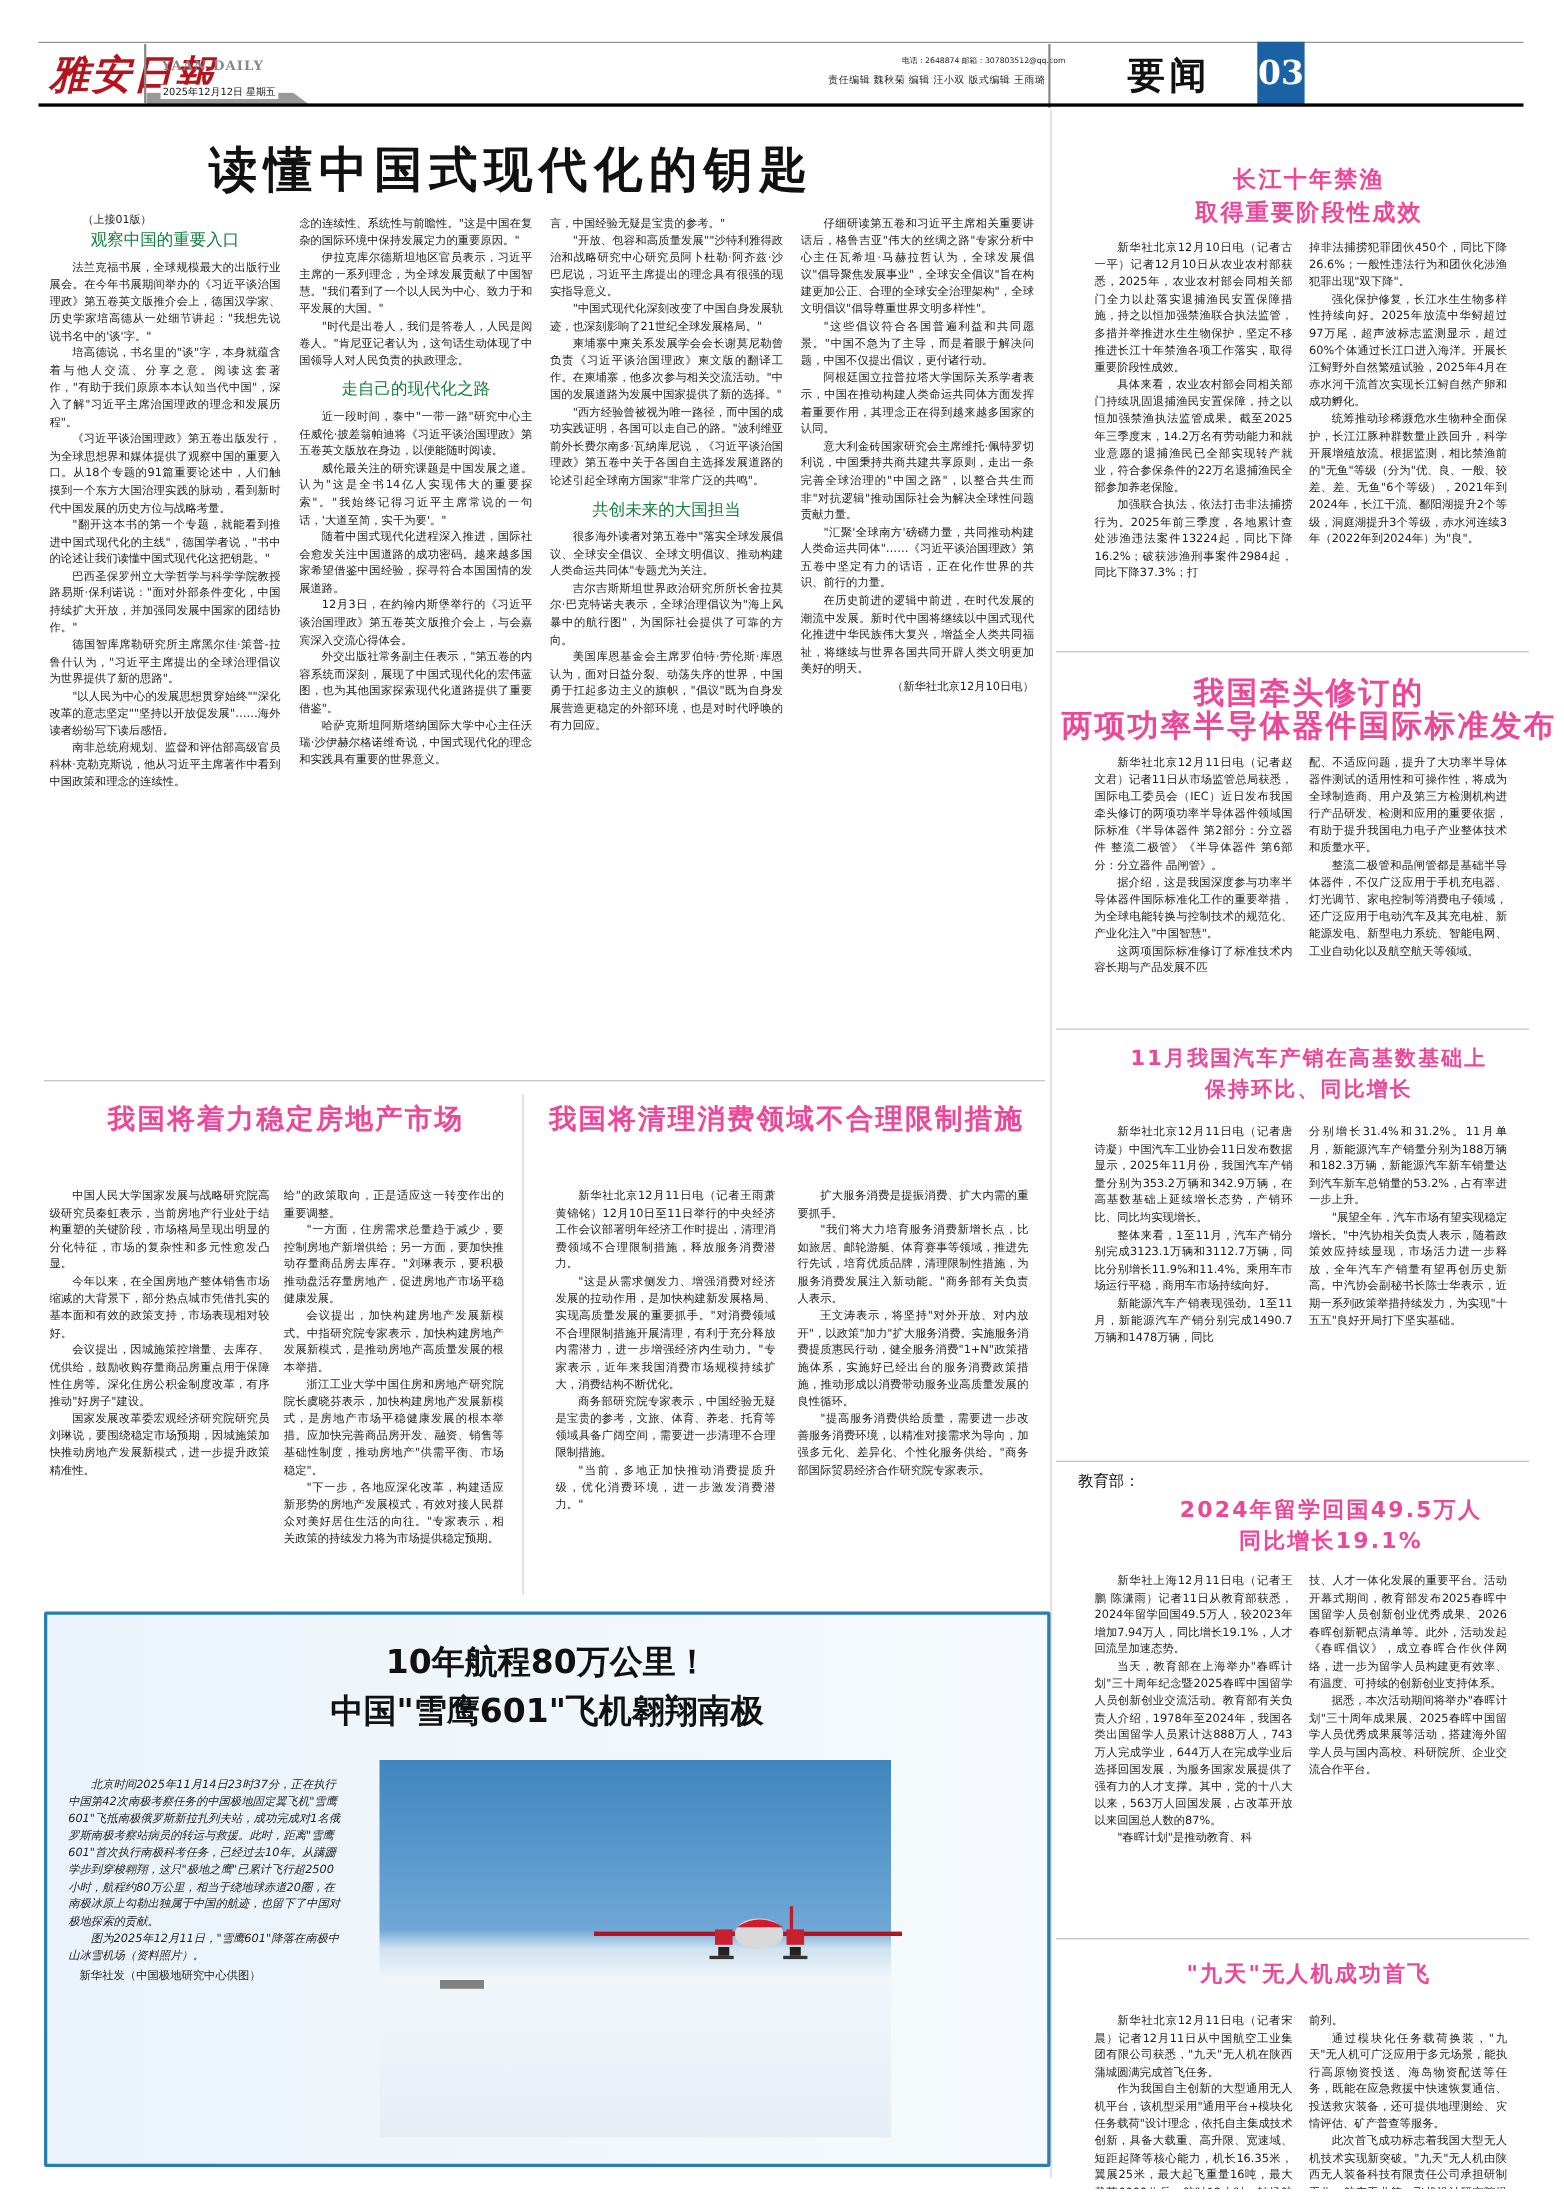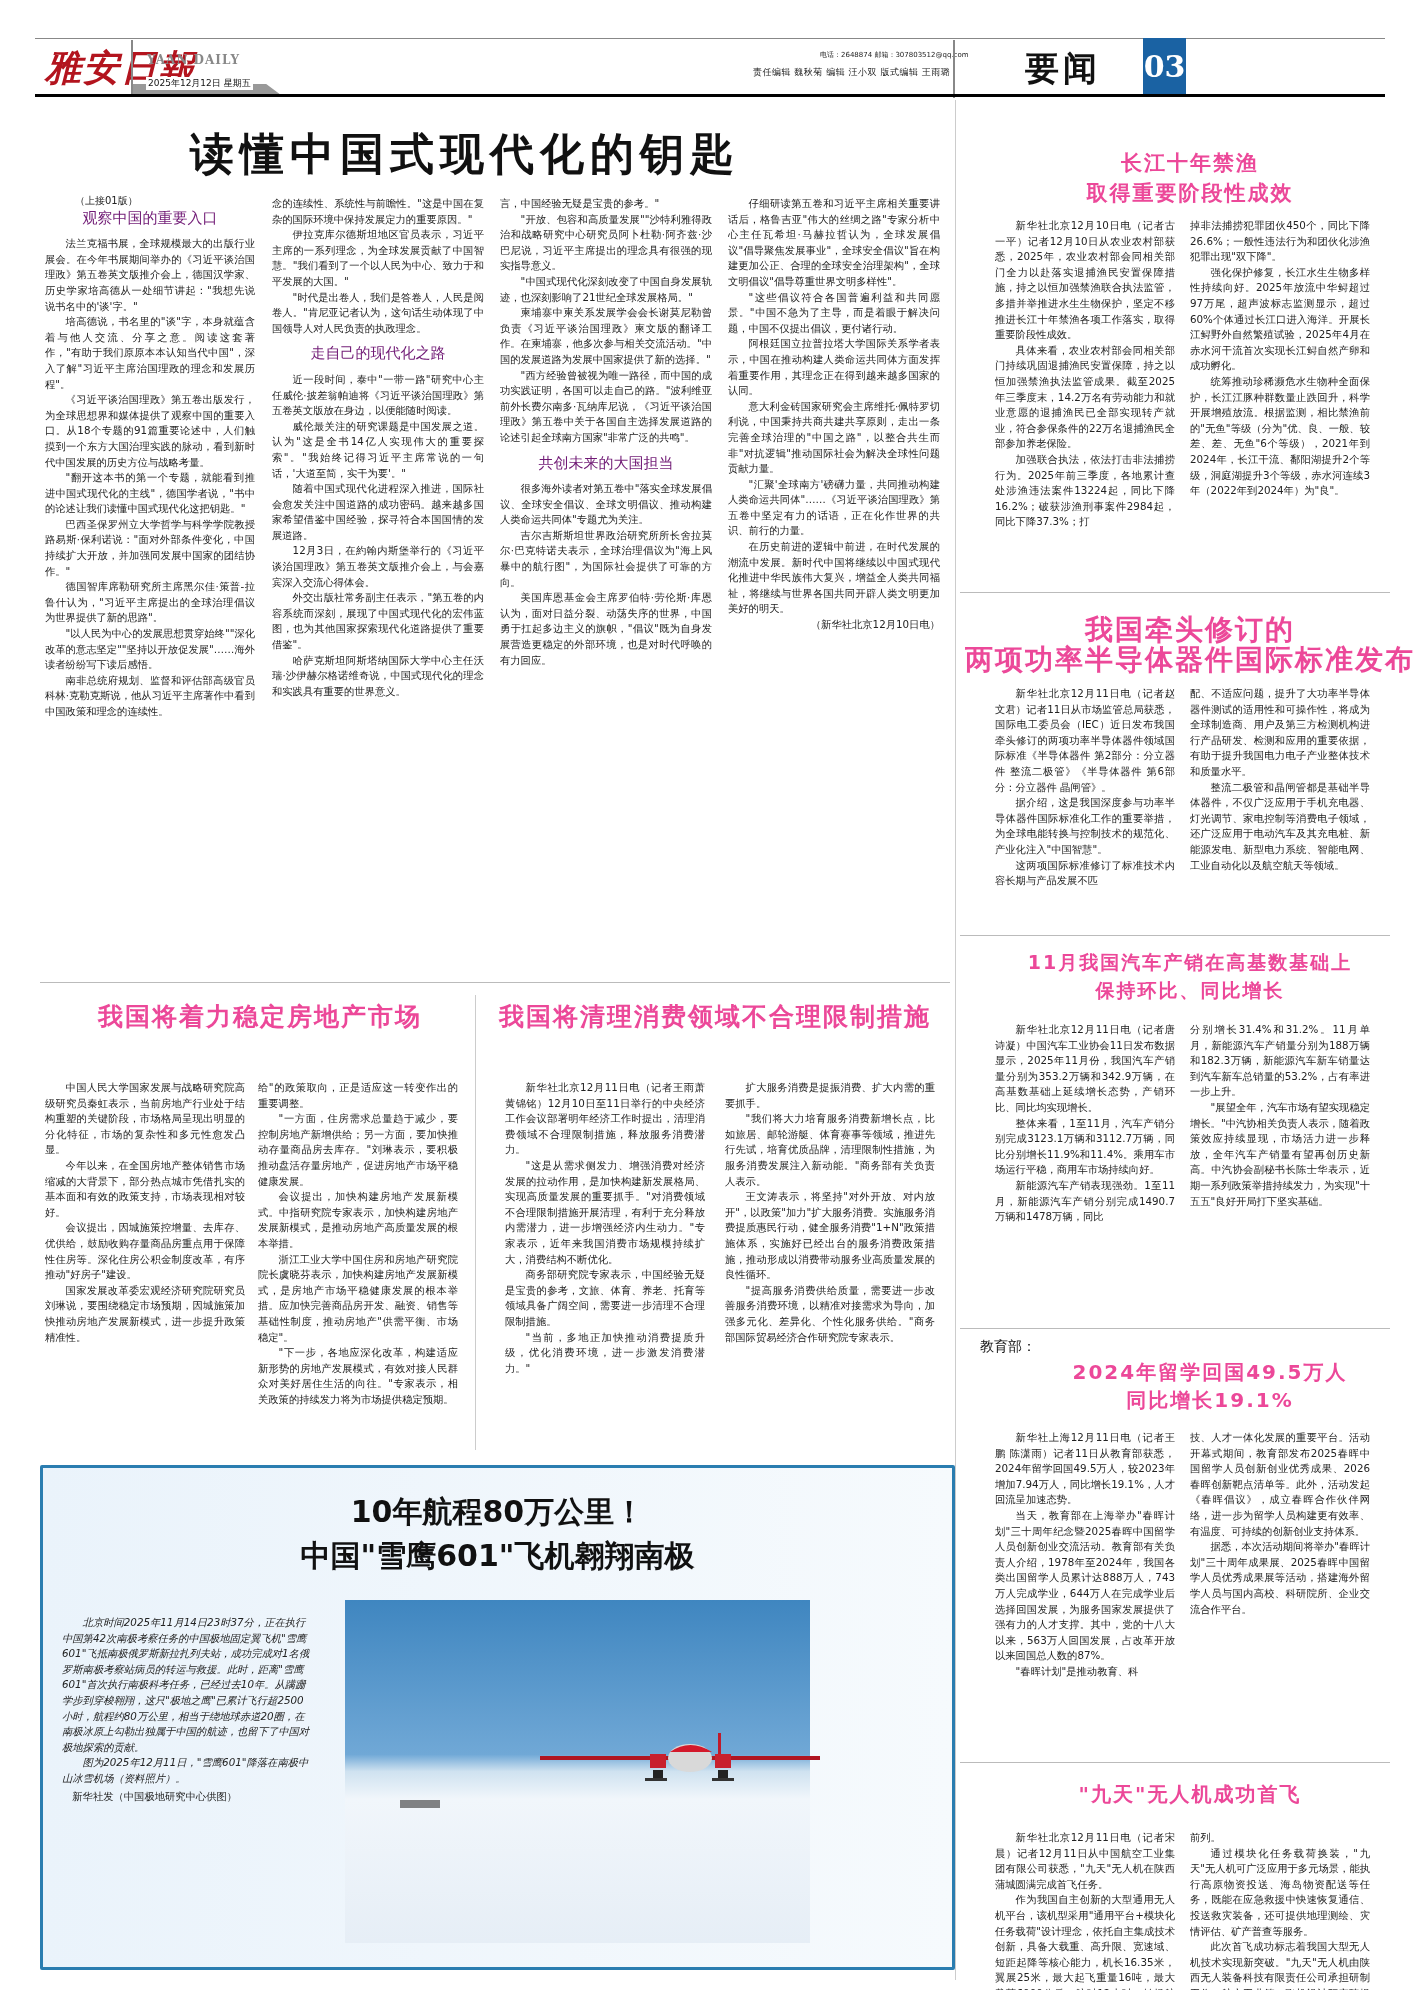--- a/index.html
+++ b/index.html
@@ -13,21 +13,21 @@
 .en-title{left:147px;top:53px;font-family:"DejaVu Serif",serif;font-size:12px;color:#888;font-weight:bold;letter-spacing:1px}
 .dateband{left:133px;top:84px;width:148px;height:11px;background:#999;clip-path:polygon(0 0,90% 0,100% 100%,0 100%)}
 .date{left:146px;top:77px;font-size:9px;color:#111;background:#fff;padding:0 2px}
 .contact{left:820px;top:50px;font-size:7px;color:#222}
 .editors{left:753px;top:66px;font-size:9px;color:#222;letter-spacing:.5px}
 .section{left:1025px;top:46px;font-size:34px;font-weight:bold;letter-spacing:4px}
 .pageno{left:1143px;top:38px;width:43px;height:58px;background:#1a62a3;color:#fff;font-family:"DejaVu Serif",serif;font-weight:bold;font-size:30px;text-align:center;line-height:58px}
 .hl-main{left:190px;top:125px;font-size:44px;font-weight:bold;letter-spacing:6px}
 .col{position:absolute;font-size:10.3px;line-height:15.6px;text-align:justify;color:#222;overflow:hidden}
 .col p{text-indent:2em}
-.subhead{font-size:15px;text-align:center;margin:10px 0 10px;color:#701a75}
+.subhead{font-size:15px;text-align:center;margin:10px 0 10px;color:#15803d}
 .kicker{font-size:10px;text-indent:3em}
 .h2{position:absolute;font-weight:bold;color:#ec4899;text-align:center;letter-spacing:2px}
 .rule-v{position:absolute;border-left:1px solid #ccc}
 .rule-h{position:absolute;border-top:1px solid #bbb}
 .dateline{text-align:right;text-indent:0!important}
 .feature{left:40px;top:1465px;width:915px;height:505px;border:3px solid #2a7db0;border-radius:2px;background:linear-gradient(90deg,#eaf3fb,#f6fafd)}
 .photo{left:345px;top:1600px;width:465px;height:343px;background:linear-gradient(180deg,#3f86c0 0%,#70a8d6 45%,#cfe2f0 50%,#f1f6fb 58%,#e6eef6 100%)}
 .plane{left:540px;top:1728px;width:280px;height:70px}
 .feature-title{font-size:30px;font-weight:bold;text-align:center;line-height:44px}
 .caption{left:62px;top:1615px;width:250px;font-size:10.3px;line-height:15.6px;color:#222;font-style:italic}

